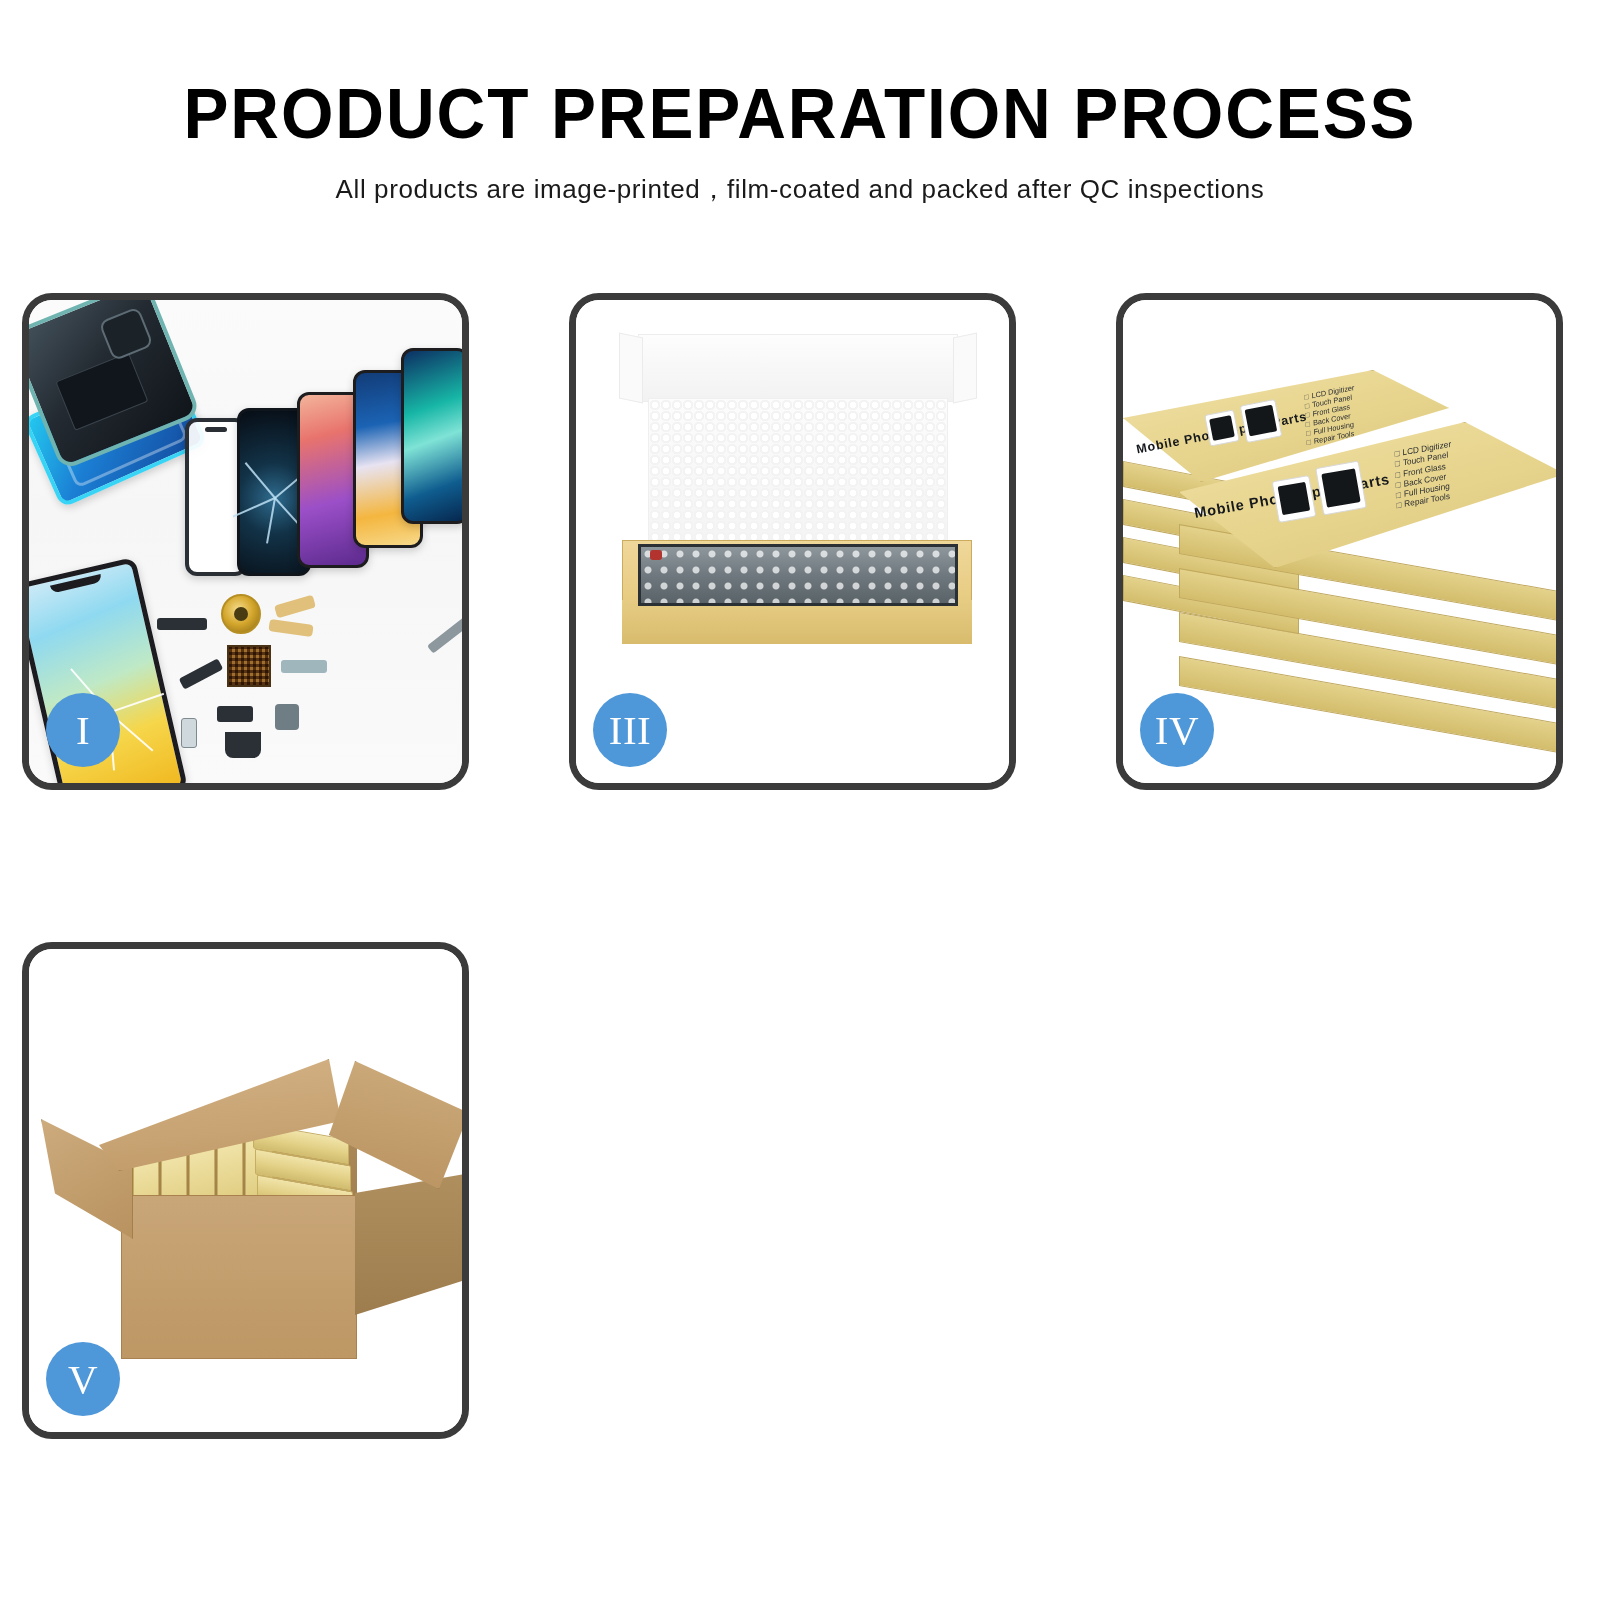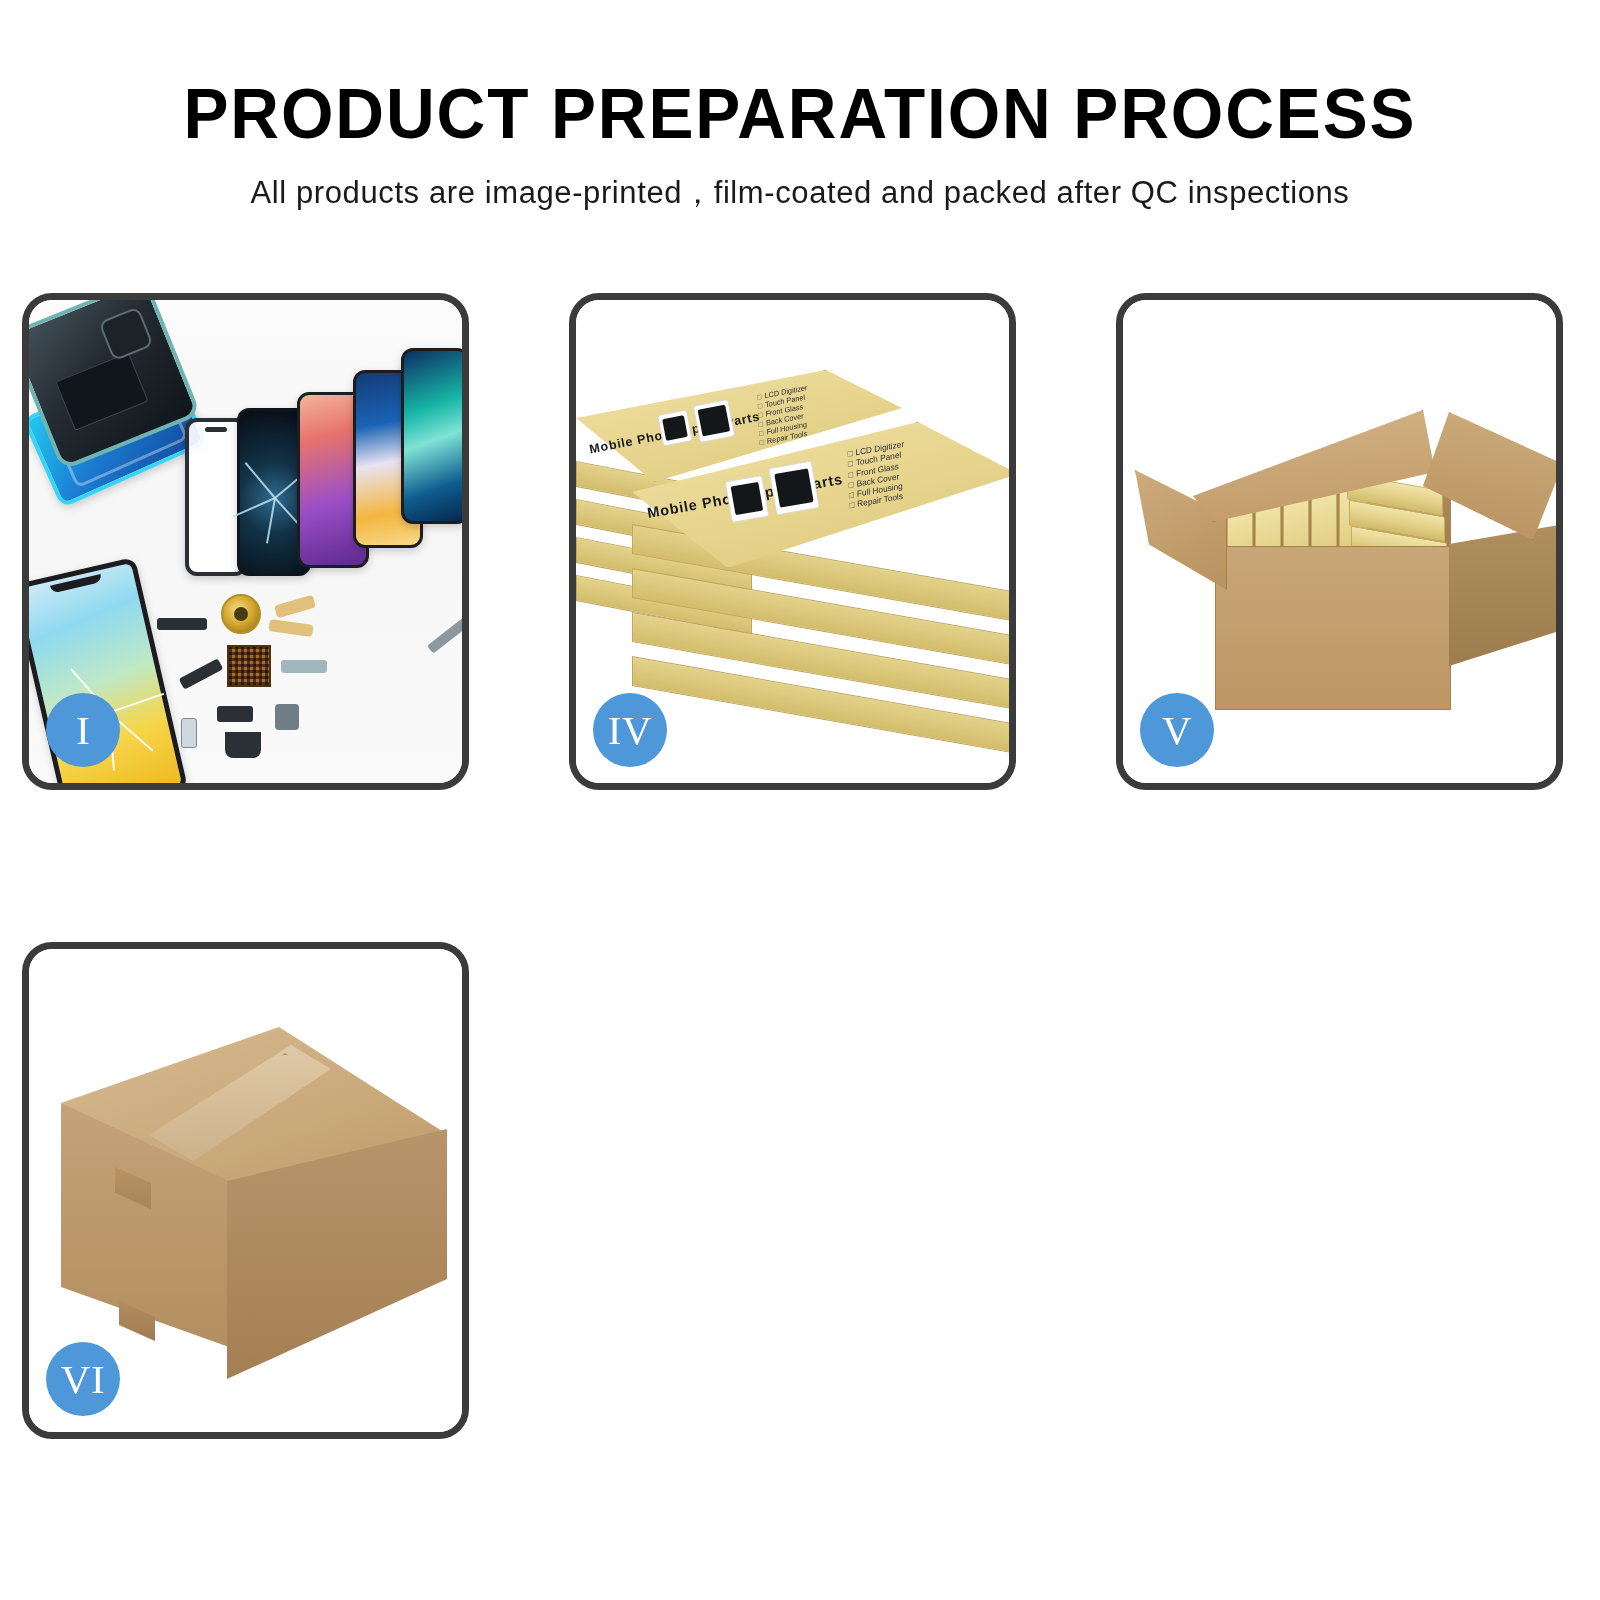--- a/index.html
+++ b/index.html
@@ -33,21 +33,21 @@
     font-weight: 700;
     letter-spacing: 2.0px;
     color: #000000;
     line-height: 1.02;
     transform: scaleX(0.95);
     white-space: nowrap;
   }
   .subtitle {
     margin-top: 22px;
     font-family: "Liberation Sans", sans-serif;
-    font-size: 31px;
+    font-size: 26px;
     font-weight: 400;
     letter-spacing: 0.6px;
     color: #1a1a1a;
     white-space: nowrap;
   }
 
   
   .grid {
     position: absolute;
     top: 293px;
@@ -476,20 +476,32 @@
         <div class="p1-part" style="left:152px;top:418px;width:16px;height:30px;background:#cfd8dc;border:1px solid #7d8a90;"></div>
         <div class="p1-part" style="left:188px;top:406px;width:36px;height:16px;"></div>
         <div class="p1-part" style="left:246px;top:404px;width:24px;height:26px;background:#6f7d85;border-radius:4px;"></div>
         <div class="p1-part" style="left:196px;top:432px;width:36px;height:26px;border-radius:0 0 8px 8px;"></div>
         <div class="p1-part" style="left:396px;top:330px;width:48px;height:10px;background:#8c979e;transform:rotate(-38deg);"></div>
       </div>
       <div class="badge">I</div>
     </div>
 
 
+    <div class="panel p3">
+      <div class="photo">
+        <div class="p3-bg"></div>
+        <div class="p3-lid"></div>
+        <div class="p3-foam"></div>
+        <div class="p3-tray"></div>
+        <div class="p3-tray-front"></div>
+        <div class="p3-screen"></div>
+        <div class="p3-dot"></div>
+      </div>
+      <div class="badge">III</div>
+    </div>
 
     <div class="panel p4">
       <div class="photo">
         <div class="p4-bg"></div>
 
         <div class="goldside" style="left:0px;top:178px;width:176px;height:26px;transform:skewY(11deg);"></div>
         <div class="goldside" style="left:0px;top:216px;width:176px;height:26px;transform:skewY(11deg);"></div>
         <div class="goldside" style="left:0px;top:254px;width:176px;height:26px;transform:skewY(11deg);"></div>
         <div class="goldside" style="left:0px;top:292px;width:176px;height:26px;transform:skewY(11deg);"></div>
 
@@ -547,29 +559,15 @@
 
         <div class="p5-body"></div>
         <div class="p5-side"></div>
         <div class="p5-flapL"></div>
         <div class="p5-flapTop"></div>
         <div class="p5-flapR"></div>
       </div>
       <div class="badge">V</div>
     </div>
 
-    <div class="panel p6">
-      <div class="photo">
-        <div class="p6-bg"></div>
-        <div class="p6-shadow"></div>
-        <div class="p6-top"></div>
-        <div class="p6-tape"></div>
-        <div class="p6-seamT"></div>
-        <div class="p6-front"></div>
-        <div class="p6-right"></div>
-        <div class="p6-tab1"></div>
-        <div class="p6-tab2"></div>
-      </div>
-      <div class="badge">VI</div>
-    </div>
 
   </div>
 </div>
 
 </body></html>

